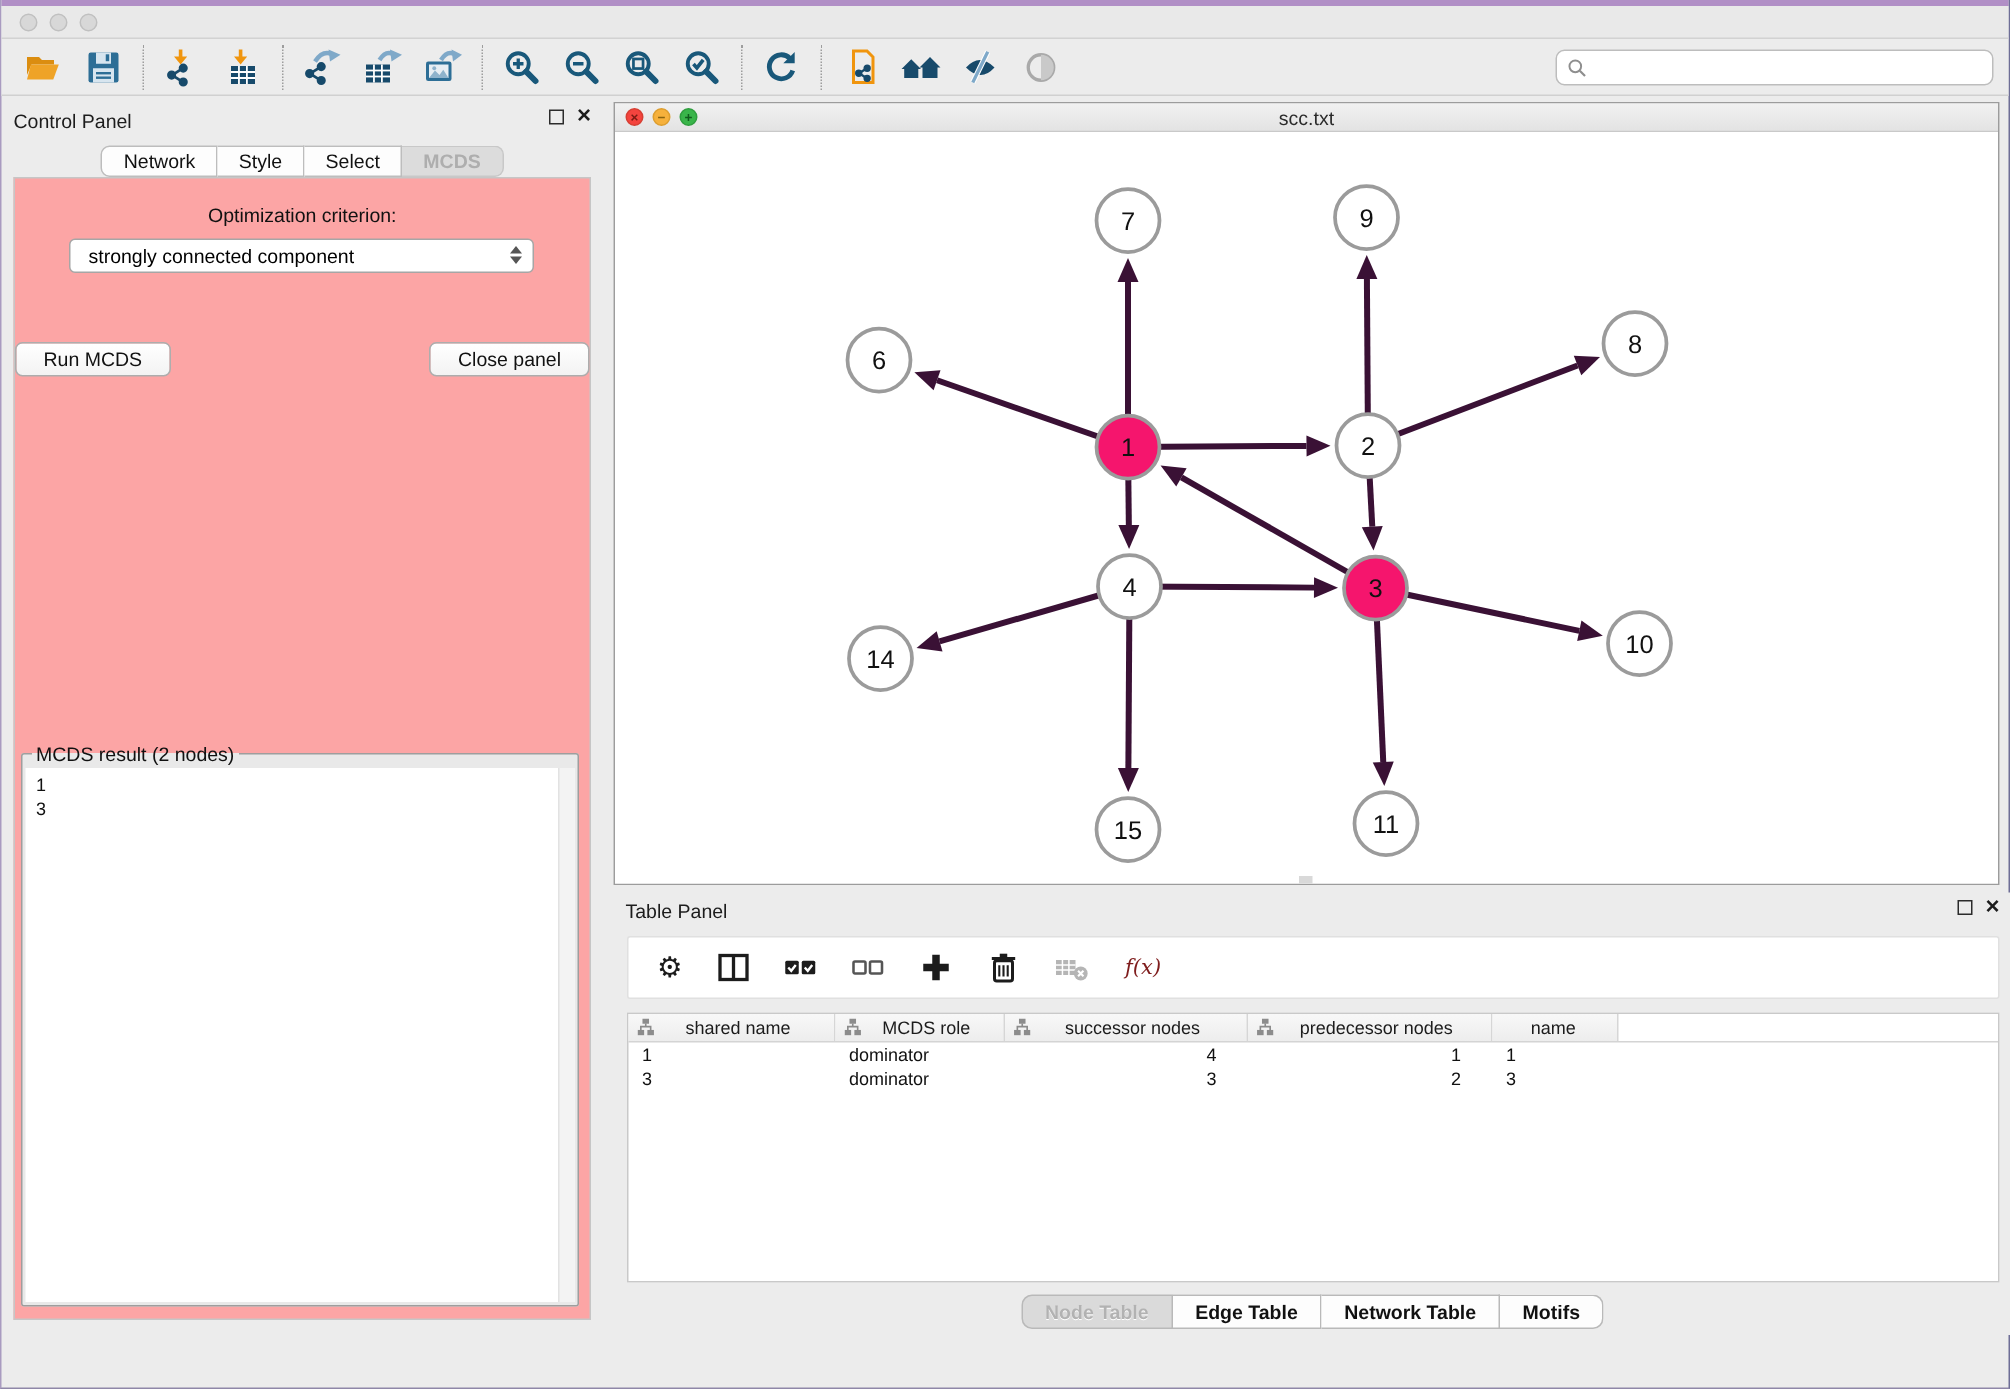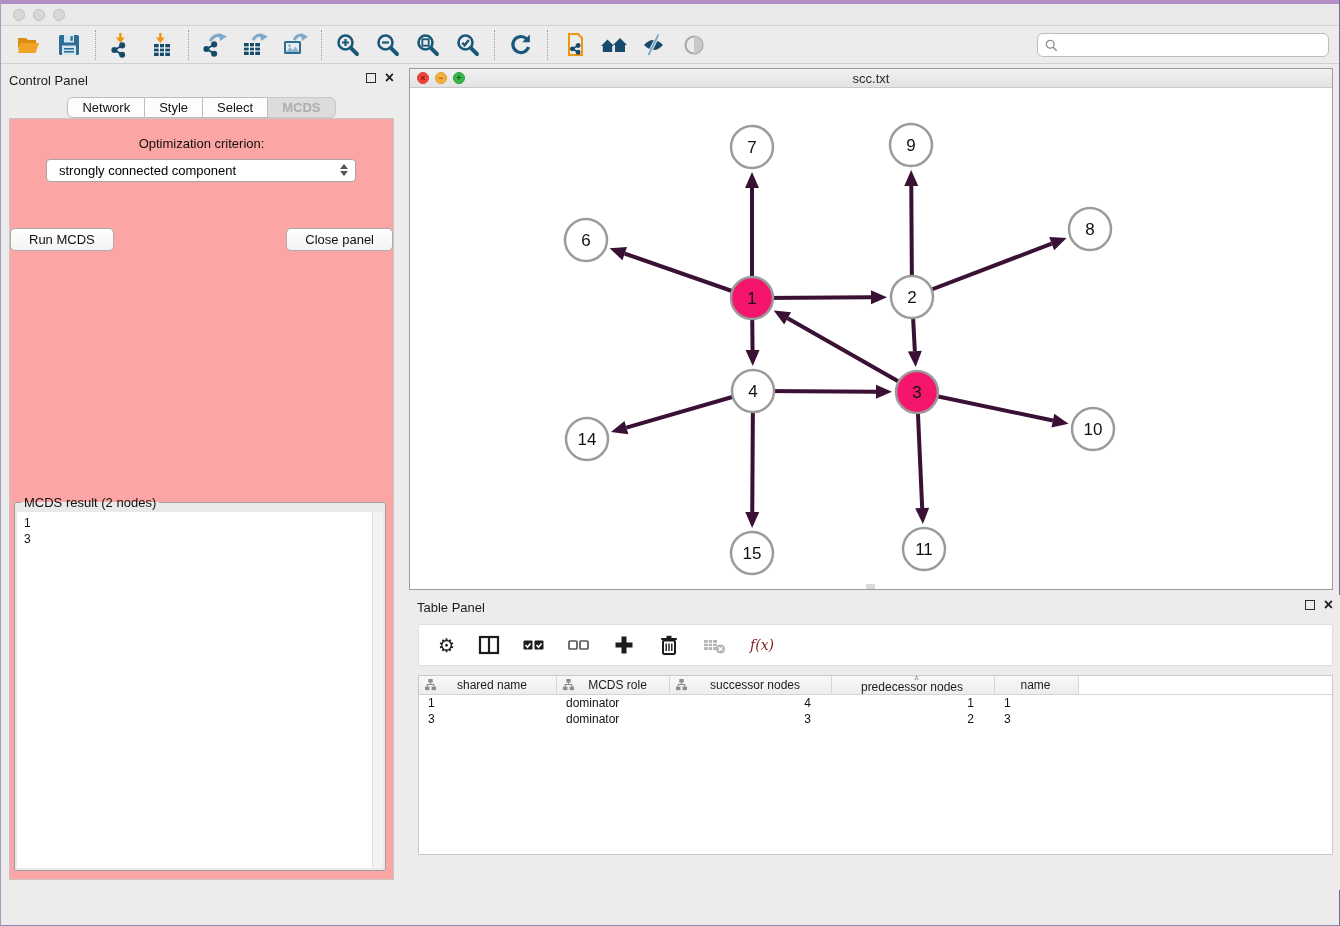--- a/index.html
+++ b/index.html
@@ -67,21 +67,21 @@
   .gear-glyph { font-size:19px; color:#1c1c1c; line-height:19px; }
   .fx-glyph { font-family:"DejaVu Serif", serif; font-style:italic; font-size:14px; color:#7f1d1d; }
   .ntable { position:absolute; left:9px; right:8px; top:80px; height:180px; background:#fff; border:1px solid #c9c9c9; }
   .thead { display:flex; height:19px; border-bottom:1px solid #d4d4d4; }
   .th { background:linear-gradient(#f8f8f8,#ededed); border-right:1px solid #d6d6d6; display:flex; align-items:center; font-size:12px; color:#1c1c1c; padding-left:6px; }
   .th .th-label { flex:1; text-align:center; padding-right:8px; }
   .trow { display:flex; height:16px; }
   .td { font-size:12px; color:#111; line-height:16px; }
   .td.l { padding-left:9px; text-align:left; }
   .td.r { padding-right:21px; text-align:right; }
-  .c0 { width:138px; } .c1 { width:113px; } .c2 { width:162px; } .c3 { width:163px;flex-direction:column; } .c4 { width:84px; }
+  .c0 { width:138px; } .c1 { width:113px; } .c2 { width:162px; } .c3 { width:163px; } .c4 { width:84px; }
   .tp-tabs { position:absolute; left:0; right:0; bottom:4px; display:flex; justify-content:center; }
   .tp-tab { height:23px; line-height:22px; padding:0 15px; background:#fdfdfd; border:1px solid #b9b9b9; border-left:none; font-size:13px; font-weight:bold; color:#111; }
   .tp-tab:first-child { border-left:1px solid #b9b9b9; border-radius:7px 0 0 7px; }
   .tp-tab:last-child { border-radius:0 7px 7px 0; }
   .tp-tab.sel { background:#dadada; color:#b2b2b2; text-shadow:0 1px 0 #fff; }
 
   
   .statusbar { position:absolute; left:0; right:0; bottom:0; height:33px; background:#ececec; border-top:1px solid #d0d0d0; }
   .list-btn { position:absolute; left:10px; top:5px; width:30px; height:23px; background:linear-gradient(#fff,#f1f1f1); border:1px solid #c2c2c2; border-radius:2px; display:flex; align-items:center; justify-content:center; }
   .memory-btn { position:absolute; right:12px; top:5px; height:23px; padding:0 10px; background:linear-gradient(#fff,#f1f1f1); border:1px solid #bdbdbd; border-radius:3px; display:flex; align-items:center; gap:6px; font-size:12px; color:#111; }
@@ -491,15 +491,21 @@
       </div>
       <div class="trow">
         <div class="td l c0">3</div>
         <div class="td l c1">dominator</div>
         <div class="td r c2">3</div>
         <div class="td r c3">2</div>
         <div class="td l c4">3</div>
       </div>
     </div>
 
+    <div class="tp-tabs">
+      <div class="tp-tab sel">Node Table</div>
+      <div class="tp-tab">Edge Table</div>
+      <div class="tp-tab">Network Table</div>
+      <div class="tp-tab">Motifs</div>
+    </div>
   </div>
 
 </div>
 
 </body></html>

